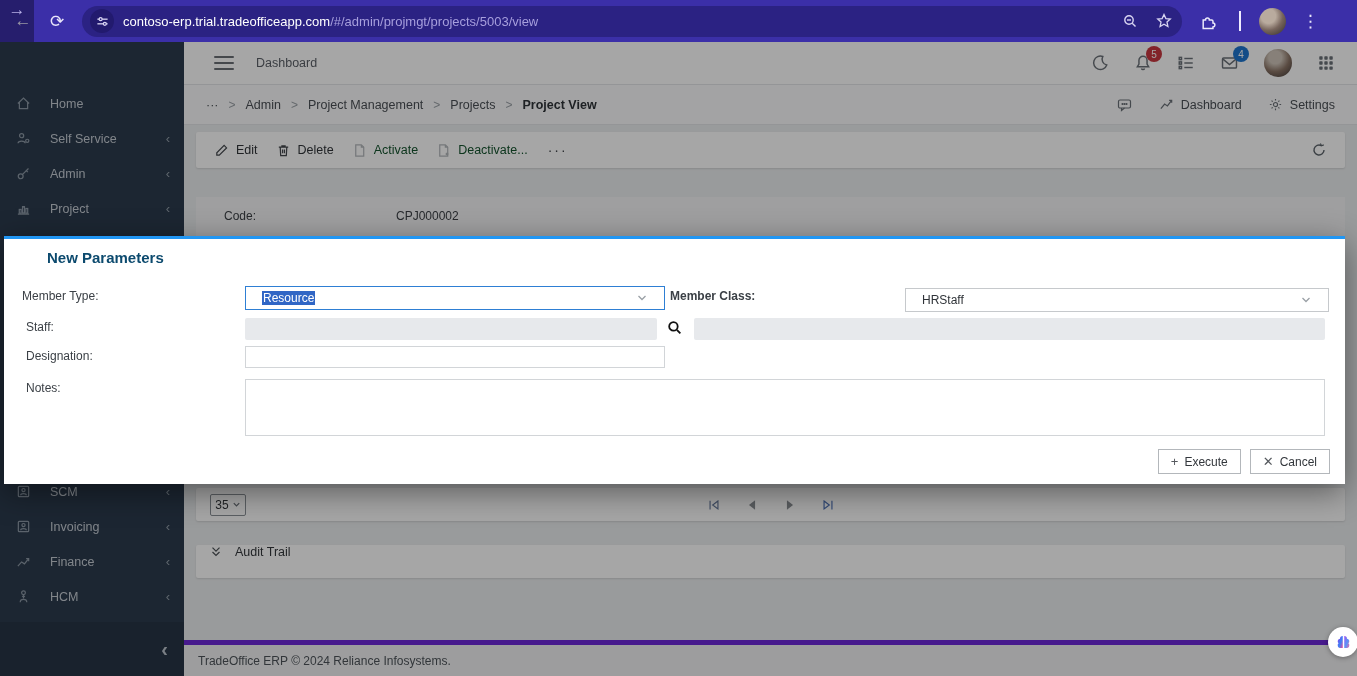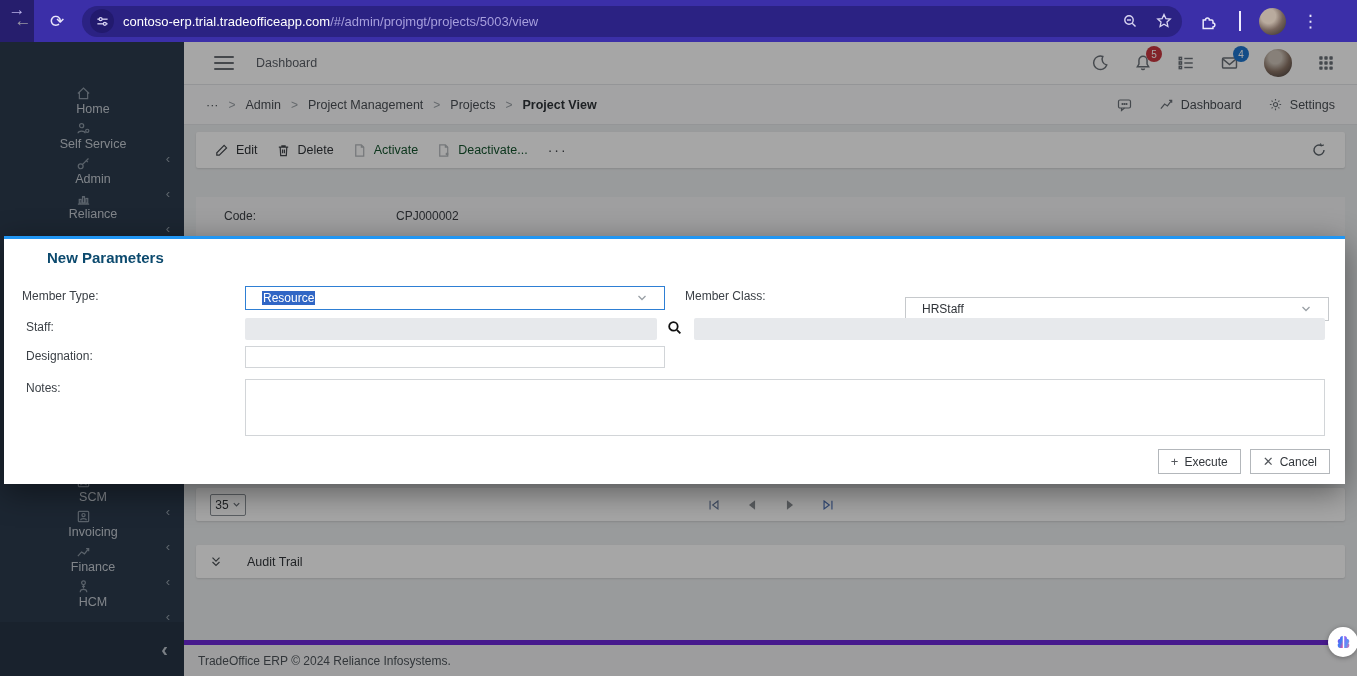--- a/index.html
+++ b/index.html
@@ -23,21 +23,21 @@
   .chrome-divider { width:2px; height:20px; background:#efecff; margin-right:18px; }
   .chrome-avatar { width:27px; height:27px; border-radius:50%; margin-right:16px;
       background:radial-gradient(circle at 35% 30%, #b9ab9e 0 28%, #77655c 55%, #2e2a28 100%); }
 
   
   .app { position:relative; width:1357px; height:634px; }
 
   .sidebar { position:absolute; left:0; top:0; width:184px; height:634px; background:#2c3b4d; }
   .side-group { position:absolute; left:0; width:184px; list-style:none; }
   .side-item { height:35px; display:flex; align-items:center; padding:0 14px 0 16px;
-               color:#c6cdd5; font-size:12.5px; cursor:pointer;flex-direction:column; }
+               color:#c6cdd5; font-size:12.5px; cursor:pointer; }
   .side-item .s-ic { width:16px; height:16px; margin-right:18px; color:#8d99a6; flex:none; display:flex; }
   .side-item .s-chev { margin-left:auto; color:#939ea9; font-size:13px; }
   .sidebar-footer { position:absolute; bottom:0; left:0; width:184px; height:54px; background:#273545;
                     display:flex; align-items:center; justify-content:flex-end; padding-right:16px; }
   .sidebar-footer .collapse { color:#bcc4cc; font-size:20px; font-weight:bold; cursor:pointer; }
 
   .topbar { position:absolute; left:184px; top:0; right:0; height:43px; background:#ffffff;
             border-bottom:1px solid #e3e5e8; display:flex; align-items:center; }
   .hamburger { width:20px; margin-left:30px; cursor:pointer; }
   .hamburger div { height:2px; background:#6a6f76; margin:4px 0; border-radius:1px; }
@@ -80,21 +80,21 @@
   .code-row .lbl { position:absolute; left:28px; top:12px; }
   .code-row .val { position:absolute; left:200px; top:12px; }
 
   .pager-card { top:363px; height:33px; display:flex; align-items:center; }
   .pagesize { margin-left:14px; width:36px; height:22px; border:1px solid #8d9399; border-radius:2px;
               display:flex; align-items:center; justify-content:center; gap:3px;
               font-size:12px; color:#33373b; cursor:pointer; background:#fff; }
   .pager-arrows { position:absolute; left:0; right:0; display:flex; justify-content:center; gap:24px; }
   .pg { display:flex; cursor:pointer; }
 
-  .audit-card { top:420px; height:33px; display:flex; align-items:center; cursor:pointer;gap:12px; }
+  .audit-card { top:420px; height:33px; display:flex; align-items:flex-start; cursor:pointer; }
   .audit-card .a2-ic { margin-left:13px; display:flex; color:#4c5156; }
   .audit-card .a-lbl { margin-left:12px; font-size:12.5px; color:#33373b; }
 
   .footerbar { position:absolute; left:0; right:0; bottom:0; height:36px; background:#f1f2f3;
                border-top:5px solid #6d28d9; display:flex; align-items:center; }
   .footerbar span { margin-left:14px; font-size:12px; color:#4e5archive; color:#4e545a; }
 
   
   .dim { position:absolute; inset:0; background:rgba(0,0,0,.35); z-index:50; }
 
@@ -202,21 +202,21 @@
       </li>
       <li class="side-item">
         <span class="s-ic">
             <svg width="15" height="15" viewBox="0 0 16 16" fill="none" stroke="currentColor" stroke-width="1.3">
               <line x1="2" y1="14" x2="14" y2="14"></line>
               <rect x="3.5" y="9" width="2" height="4"></rect>
               <rect x="7" y="6" width="2" height="7"></rect>
               <rect x="10.5" y="8" width="2" height="5"></rect>
             </svg>
           </span>
-        <span>Reliance</span>
+        <span>Project</span>
         <span class="s-chev">‹</span>
       </li>
     </ul>
     <ul class="side-group" style="top:432px;">
       <li class="side-item">
         <span class="s-ic">
             <svg width="15" height="15" viewBox="0 0 16 16" fill="none" stroke="currentColor" stroke-width="1.3">
               <rect x="2.5" y="2.5" width="11" height="11" rx="1"></rect>
               <circle cx="8" cy="6.5" r="1.7"></circle>
               <path d="M5 12 c0-2.4 6-2.4 6 0"></path>
@@ -473,22 +473,22 @@
     <span class="m-label" style="left:18px; top:50px;">Member Type:</span>
     <div class="combo focused" style="left:241px; top:47px; width:420px;">
       <span class="sel-hl">Resource</span>
       <span class="chev">
           <svg width="12" height="12" viewBox="0 0 12 12" fill="none" stroke="currentColor" stroke-width="1.3">
             <path d="M2.5 4 L6 7.5 L9.5 4"></path>
           </svg>
         </span>
     </div>
 
-    <span class="m-label" style="left:681px; top:50px;">Member Class:</span>
-    <div class="combo normal" style="left:901px; top:58px; width:424px;">
+    <span class="m-label" style="left:666px; top:50px;font-weight:bold;">Member Class:</span>
+    <div class="combo normal" style="left:901px; top:49px; width:424px;">
       <span>HRStaff</span>
       <span class="chev">
           <svg width="12" height="12" viewBox="0 0 12 12" fill="none" stroke="currentColor" stroke-width="1.3">
             <path d="M2.5 4 L6 7.5 L9.5 4"></path>
           </svg>
         </span>
     </div>
 
     <span class="m-label" style="left:22px; top:81px;">Staff:</span>
     <div class="dis-input" style="left:241px; top:79px; width:412px;"></div>

